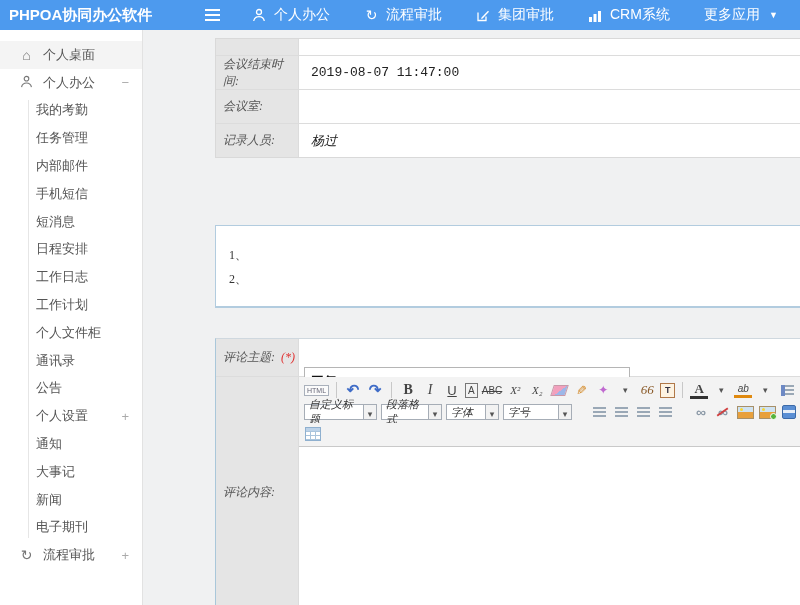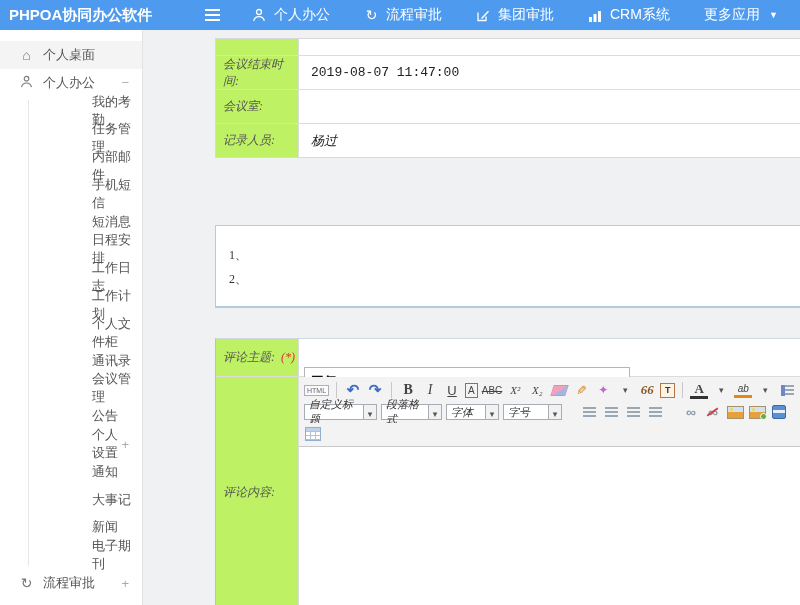--- a/index.html
+++ b/index.html
@@ -22,33 +22,33 @@
   
   .sidebar{position:absolute;top:30px;left:0;width:143px;bottom:0;background:#fff;
            border-right:1px solid #e2e2e2;box-sizing:border-box;padding-top:11px;}
   .side-item{height:27.8px;display:flex;align-items:center;font-size:13px;color:#555;cursor:default;}
   .side-item.lv0{padding-left:19px;gap:9px;}
   .side-item.active{background:#f4f4f4;}
   .s-ico{width:15px;text-align:center;color:#777;font-size:14px;line-height:1;flex:none;}
   .toggle{margin-left:auto;margin-right:13px;color:#aaa;font-size:13px;}
   .submenu{position:relative;}
   .submenu::before{content:"";position:absolute;left:28px;top:3px;bottom:3px;width:1px;background:#e6e6e6;}
-  .submenu .side-item{padding-left:92px;}
+  .submenu .side-item{padding-left:36px;}
 
   
   .main{position:absolute;top:30px;left:144px;right:0;bottom:0;overflow:hidden;}
   .kai{font-family:"Liberation Serif",serif;font-style:italic;}
   .mono{font-family:"Liberation Mono",monospace;}
 
   .table1{position:absolute;top:8px;left:71px;right:-1px;background:#fff;
           border:1px solid #d9d9d9;}
   .trow{display:flex;height:33px;border-bottom:1px solid #dcdcdc;}
   .trow:last-child{border-bottom:none;}
   .trow.partial{height:16px;}
-  .tlabel{width:83px;flex:none;background:#bef264;border-right:1px solid #dcdcdc;
+  .tlabel{width:83px;flex:none;background:#e5e5e5;border-right:1px solid #dcdcdc;
           display:flex;align-items:center;padding-left:7px;box-sizing:border-box;
           font-size:12px;color:#555;}
   .tvalue{flex:1;display:flex;align-items:center;padding-left:12px;font-size:13px;color:#222;}
 
   .notes-box{position:absolute;top:195px;left:71px;right:-1px;height:83px;background:#fff;
              border:1px solid #b2ccdf;border-bottom-width:2px;box-sizing:border-box;
              padding:17px 0 0 13px;}
   .note-line{font-size:12px;color:#333;line-height:24px;font-family:"Liberation Serif",serif;}
 
   .table2{position:absolute;top:308px;left:71px;right:-1px;bottom:-2px;background:#fff;
@@ -76,21 +76,21 @@
   .txt-b{font-weight:bold;font-family:"Liberation Serif",serif;font-size:14px;}
   .txt-i{font-style:italic;font-family:"Liberation Serif",serif;font-size:14px;}
   .txt-u{text-decoration:underline;font-size:13px;}
   .box-a{border:1px solid #777;font-size:10px;line-height:11px;padding:0 2px;min-width:0;height:13px;}
   .txt-strike{font-size:10px;text-decoration:line-through;letter-spacing:0;}
   .txt-sup,.txt-sub{font-size:11px;font-style:italic;font-family:"Liberation Serif",serif;}
   .i-eraser{width:13px;height:9px;background:linear-gradient(135deg,#f2a0bd 55%,#9db7e8 55%);
             border:1px solid #c898a8;transform:skewX(-18deg);}
   .i-brushx::before{content:"✎";color:#d2851f;font-size:13px;display:inline-block;transform:scaleX(-1);}
   .i-wand::before{content:"✦";color:#c06ad0;font-size:12px;}
-  .txt-quote{font-weight:bold;font-style:italic;font-family:"Liberation Serif",serif;color:#8a5a28;font-size:13px;}
+  .txt-quote{font-weight:normal;font-style:italic;font-family:"Liberation Serif",serif;color:#8a5a28;font-size:13px;}
   .i-pasteT{border:1px solid #b07848;background:#fdf3e2;width:13px;height:13px;min-width:0;
             font-size:9px;font-weight:bold;color:#334;}
   .txt-fontA{font-family:"Liberation Serif",serif;font-weight:bold;font-size:13px;
              border-bottom:3px solid #333;line-height:11px;height:14px;}
   .txt-hl{font-size:10px;font-style:italic;border-bottom:3px solid #e08a10;line-height:9px;height:12px;}
   .i-caret::before{content:"▾";font-size:9px;color:#555;}
   .i-bars{width:13px;height:11px;min-width:0;
           background:repeating-linear-gradient(to bottom,#9aa8b6 0 2px,rgba(0,0,0,0) 2px 4px);}
   .i-list{width:9px;border-left:4px solid #6d89c4;}
   .i-link::before{content:"∞";color:#8a98a6;font-weight:bold;font-size:14px;}
@@ -109,21 +109,21 @@
   .i-tablegrid{width:14px;height:12px;min-width:0;border:1px solid #8fb0cf;
       background:linear-gradient(#bcd2e8 0 3px,rgba(0,0,0,0) 3px),
                  repeating-linear-gradient(to right,rgba(0,0,0,0) 0 4px,#aac4dc 4px 5px),
                  repeating-linear-gradient(to bottom,rgba(0,0,0,0) 0 3px,#aac4dc 3px 4px),#fff;}
   .tb-select{display:flex;align-items:center;flex:none;}
   .tb-select .txt{height:16px;border:1px solid #a6adb6;background:#fff;font-size:11px;
                   color:#333;display:flex;align-items:center;padding:0 4px;box-sizing:border-box;
                   font-family:"Liberation Serif",serif;font-style:italic;}
   .tb-select .arr{width:13px;height:16px;border:1px solid #a6adb6;border-left:none;background:#f2f2f2;
                   display:flex;align-items:center;justify-content:center;box-sizing:border-box;}
-  .w1{width:60px}.w2{width:48px}.w3{width:40px}.w4{width:46px}
+  .w1{width:60px}.w2{width:48px}.w3{width:40px}.w4{width:56px}
   .gap-lg{margin-left:14px}
 </style>
 </head>
 <body>
 
 <div class="app">
 
   <div class="header">
     <div class="logo">PHPOA协同办公软件</div>
     <span class="burger"></span>
@@ -206,23 +206,20 @@
           <span>工作日志</span>
         </div>
       <div class="side-item">
           <span>工作计划</span>
         </div>
       <div class="side-item">
           <span>个人文件柜</span>
         </div>
       <div class="side-item">
           <span>通讯录</span>
-        </div>
-      <div class="side-item">
-          <span>会议管理</span>
         </div>
       <div class="side-item">
           <span>公告</span>
         </div>
       <div class="side-item">
         <span>个人设置</span>
         <span class="toggle">+</span>
       </div>
       <div class="side-item">
           <span>通知</span>

